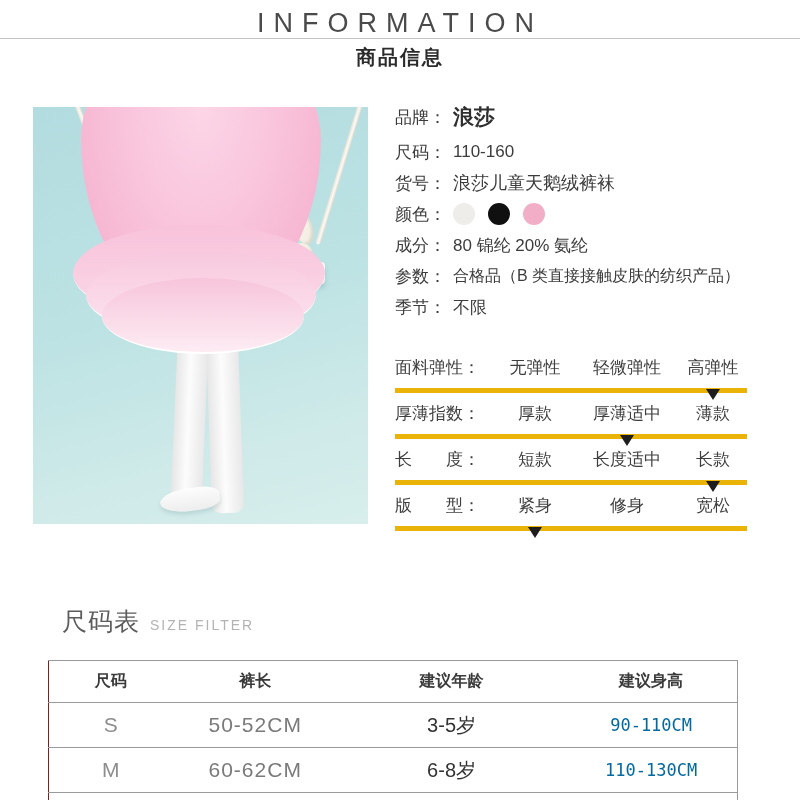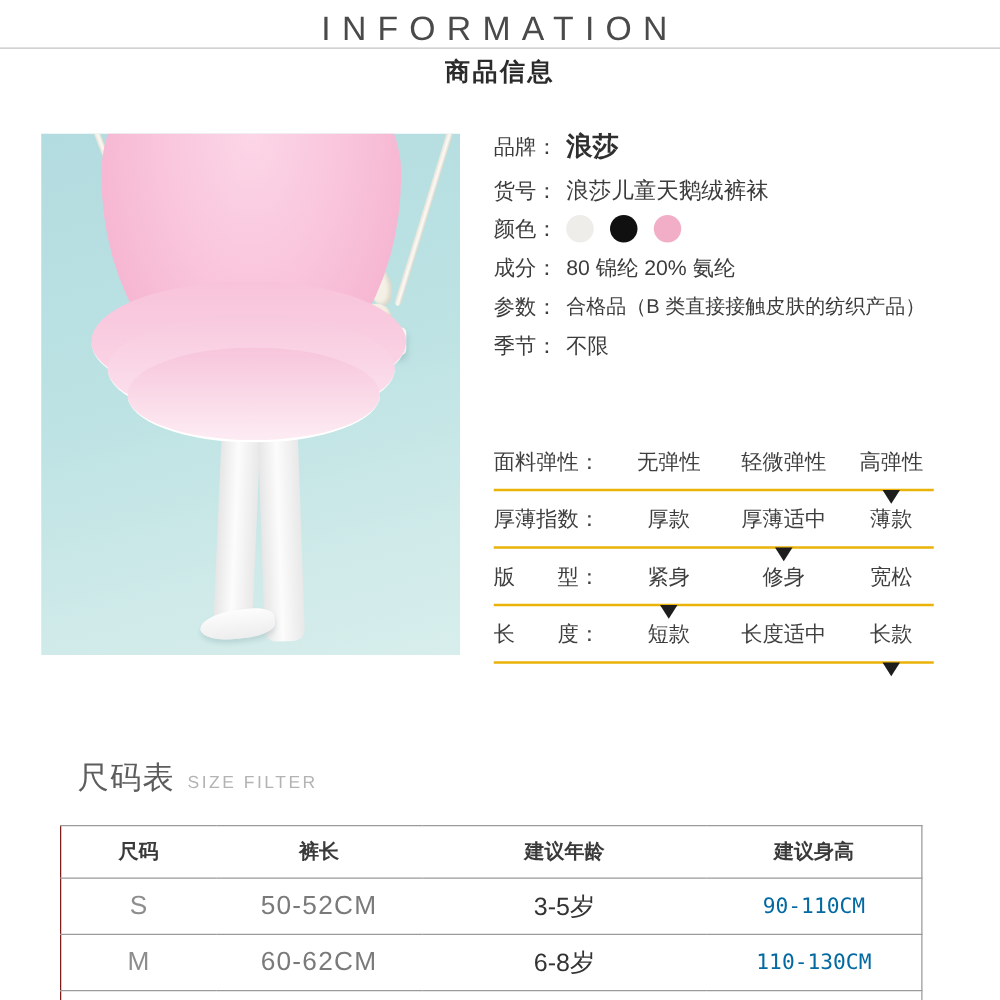--- a/index.html
+++ b/index.html
@@ -59,21 +59,21 @@
     font-size:17px; color:#3c3c3c; }
   .d-label { flex:0 0 58px; }
   .d-brand { font-size:21px; font-weight:bold; color:#2f2f2f; }
   .d-row.first { margin-bottom:9px; }
   .swatches { display:flex; align-items:center; gap:13px; }
   .swatch { width:22px; height:22px; border-radius:50%; display:inline-block; }
 
   
   .attrs { position:absolute; left:395px; top:347px; width:352px; }
   .a-row { position:relative; display:flex; align-items:center; height:46px;
-    border-bottom:2px solid #eab308; font-size:17px; color:#3f3f3f; }
+    border-bottom:5px solid #eab308; font-size:17px; color:#3f3f3f; }
   .a-label { flex:0 0 100px; }
   .a-opt { text-align:center; }
   .a-opt.c1 { flex:0 0 80px; }
   .a-opt.c2 { flex:0 0 104px; }
   .a-opt.c3 { flex:0 0 68px; }
   .a-marker { position:absolute; bottom:-12px; width:0; height:0;
     border-left:7px solid transparent; border-right:7px solid transparent;
     border-bottom:11px solid #1d1d1d; transform:rotate(180deg); z-index:2; }
 
   
@@ -121,20 +121,24 @@
       <div class="ruffle ruf3"></div>
     </div>
   </div>
 
   <div class="details">
     <div class="d-row first">
       <span class="d-label">品牌：</span>
       <span class="d-brand">浪莎</span>
     </div>
     <div class="d-row">
+      <span class="d-label">尺码：</span>
+      <span>110-160</span>
+    </div>
+    <div class="d-row">
       <span class="d-label">货号：</span>
       <span style="font-size:18px;">浪莎儿童天鹅绒裤袜</span>
     </div>
     <div class="d-row">
       <span class="d-label">颜色：</span>
       <span class="swatches">
         <span class="swatch" style="background-color: rgb(239, 237, 234);"></span>
         <span class="swatch" style="background-color: rgb(16, 16, 16);"></span>
         <span class="swatch" style="background-color: rgb(243, 174, 199);"></span>
       </span>
@@ -162,33 +166,33 @@
       <span class="a-marker" style="left: 311px; border-bottom-color: rgb(29, 29, 29);"></span>
     </div>
     <div class="a-row">
       <span class="a-label">厚薄指数：</span>
       <span class="a-opt c1">厚款</span>
       <span class="a-opt c2">厚薄适中</span>
       <span class="a-opt c3">薄款</span>
       <span class="a-marker" style="left: 225px; border-bottom-color: rgb(29, 29, 29);"></span>
     </div>
     <div class="a-row">
+      <span class="a-label">长　　度：</span>
+      <span class="a-opt c1">短款</span>
+      <span class="a-opt c2">长度适中</span>
+      <span class="a-opt c3">长款</span>
+      <span class="a-marker" style="left: 311px; border-bottom-color: rgb(29, 29, 29);"></span>
+    </div>
+    <div class="a-row">
       <span class="a-label">版　　型：</span>
       <span class="a-opt c1">紧身</span>
       <span class="a-opt c2">修身</span>
       <span class="a-opt c3">宽松</span>
       <span class="a-marker" style="left: 133px; border-bottom-color: rgb(29, 29, 29);"></span>
     </div>
-    <div class="a-row">
-      <span class="a-label">长　　度：</span>
-      <span class="a-opt c1">短款</span>
-      <span class="a-opt c2">长度适中</span>
-      <span class="a-opt c3">长款</span>
-      <span class="a-marker" style="left: 311px; border-bottom-color: rgb(29, 29, 29);"></span>
-    </div>
   </div>
 
   <div class="size-head">
     <span class="size-zh">尺码表</span>
     <span class="size-en">SIZE FILTER</span>
   </div>
 
   <table class="size-table">
     <thead>
       <tr>

